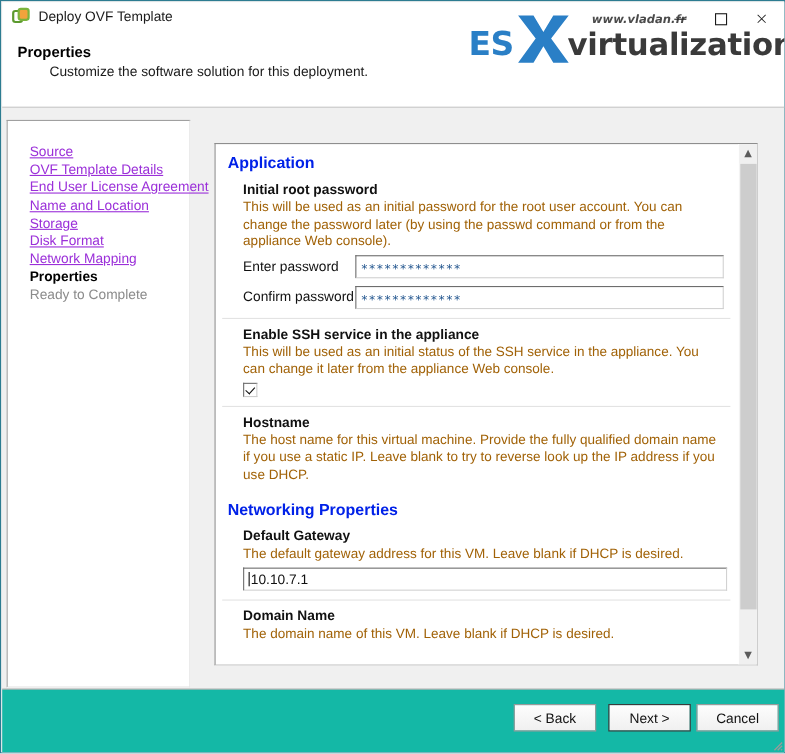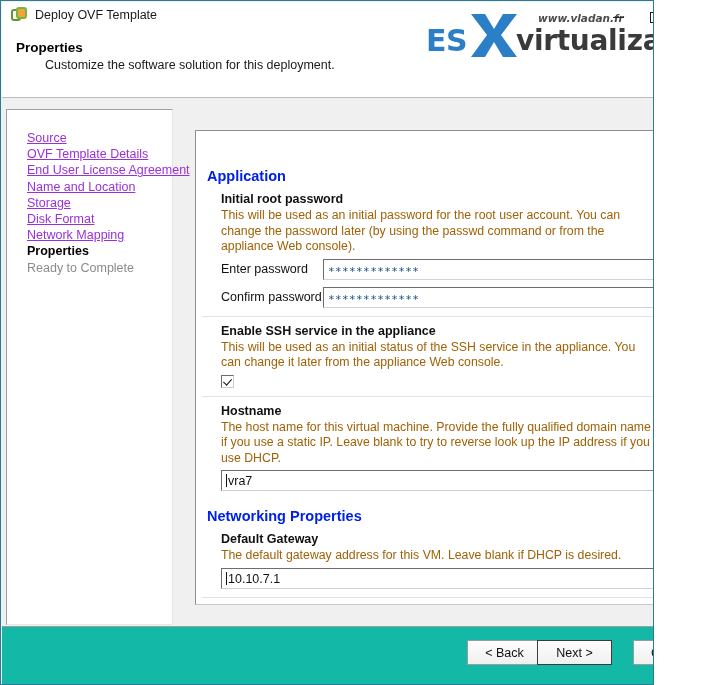--- a/index.html
+++ b/index.html
@@ -7,21 +7,21 @@
     padding: 0;
     background: #ffffff;
   }
   body {
     font-family: "Liberation Sans", sans-serif;
     -webkit-font-smoothing: antialiased;
   }
 
   .window {
     position: relative;
-    width: 654px;
+    width: 714px;
     height: 685px;
     box-sizing: border-box;
     border: 1px solid #2c7c91;
     background: #f0f0f0;
     overflow: hidden;
   }
 
   
   .titlebar {
     position: absolute;
@@ -217,23 +217,23 @@
     background: #ffffff;
     border-top: 1px solid #8e8e8e;
     border-left: 1px solid #8e8e8e;
     border-right: 1px solid #c8c8c8;
     border-bottom: 1px solid #c8c8c8;
     box-sizing: border-box;
     overflow: hidden;
   }
   .content-inner {
     position: absolute;
-    left: 0; top: 16px;
+    left: 0; top: 1px;
     width: 474px;
-    padding: 16px 0 0 0;
+    padding: 4px 0 0 0;
   }
 
   .sec-title {
     font-size: 14.5px;
     font-weight: bold;
     color: #0021e8;
     margin: 5px 0 8px 11px;
   }
   .sec-title.second {
     margin-top: 17px;
@@ -391,21 +391,21 @@
     font-family: "Liberation Sans", sans-serif;
     display: flex;
     align-items: center;
     justify-content: center;
     cursor: default;
   }
   .btn.default {
     border: 1.5px solid #3b3b3b;
   }
   .btn-back { right: 172px; }
-  .btn-next { right: 102px; }
+  .btn-next { right: 86px; }
   .btn-cancel { right: 6px; }
 
   .resize-grip {
     position: absolute;
     right: 2px; bottom: 1px;
     width: 13px; height: 13px;
   }
 </style>
 </head>
 <body>
@@ -492,23 +492,20 @@
           <div class="prop-label">Enable SSH service in the appliance</div>
           <div class="prop-desc">This will be used as an initial status of the SSH service in the appliance. You can change it later from the appliance Web console.</div>
           <div class="chk"></div>
         </div>
 
         <div class="divider"></div>
 
         <div class="prop-block">
           <div class="prop-label">Hostname</div>
           <div class="prop-desc">The host name for this virtual machine. Provide the fully qualified domain name if you use a static IP. Leave blank to try to reverse look up the IP address if you use DHCP.</div>
-          <div class="txtbox full">
-            <span class="caret-text">vra7</span>
-          </div>
         </div>
 
         <div class="sec-title second">Networking Properties</div>
 
         <div class="prop-block">
           <div class="prop-label">Default Gateway</div>
           <div class="prop-desc">The default gateway address for this VM. Leave blank if DHCP is desired.</div>
           <div class="txtbox full">
             <span class="caret-text">10.10.7.1</span>
           </div>

